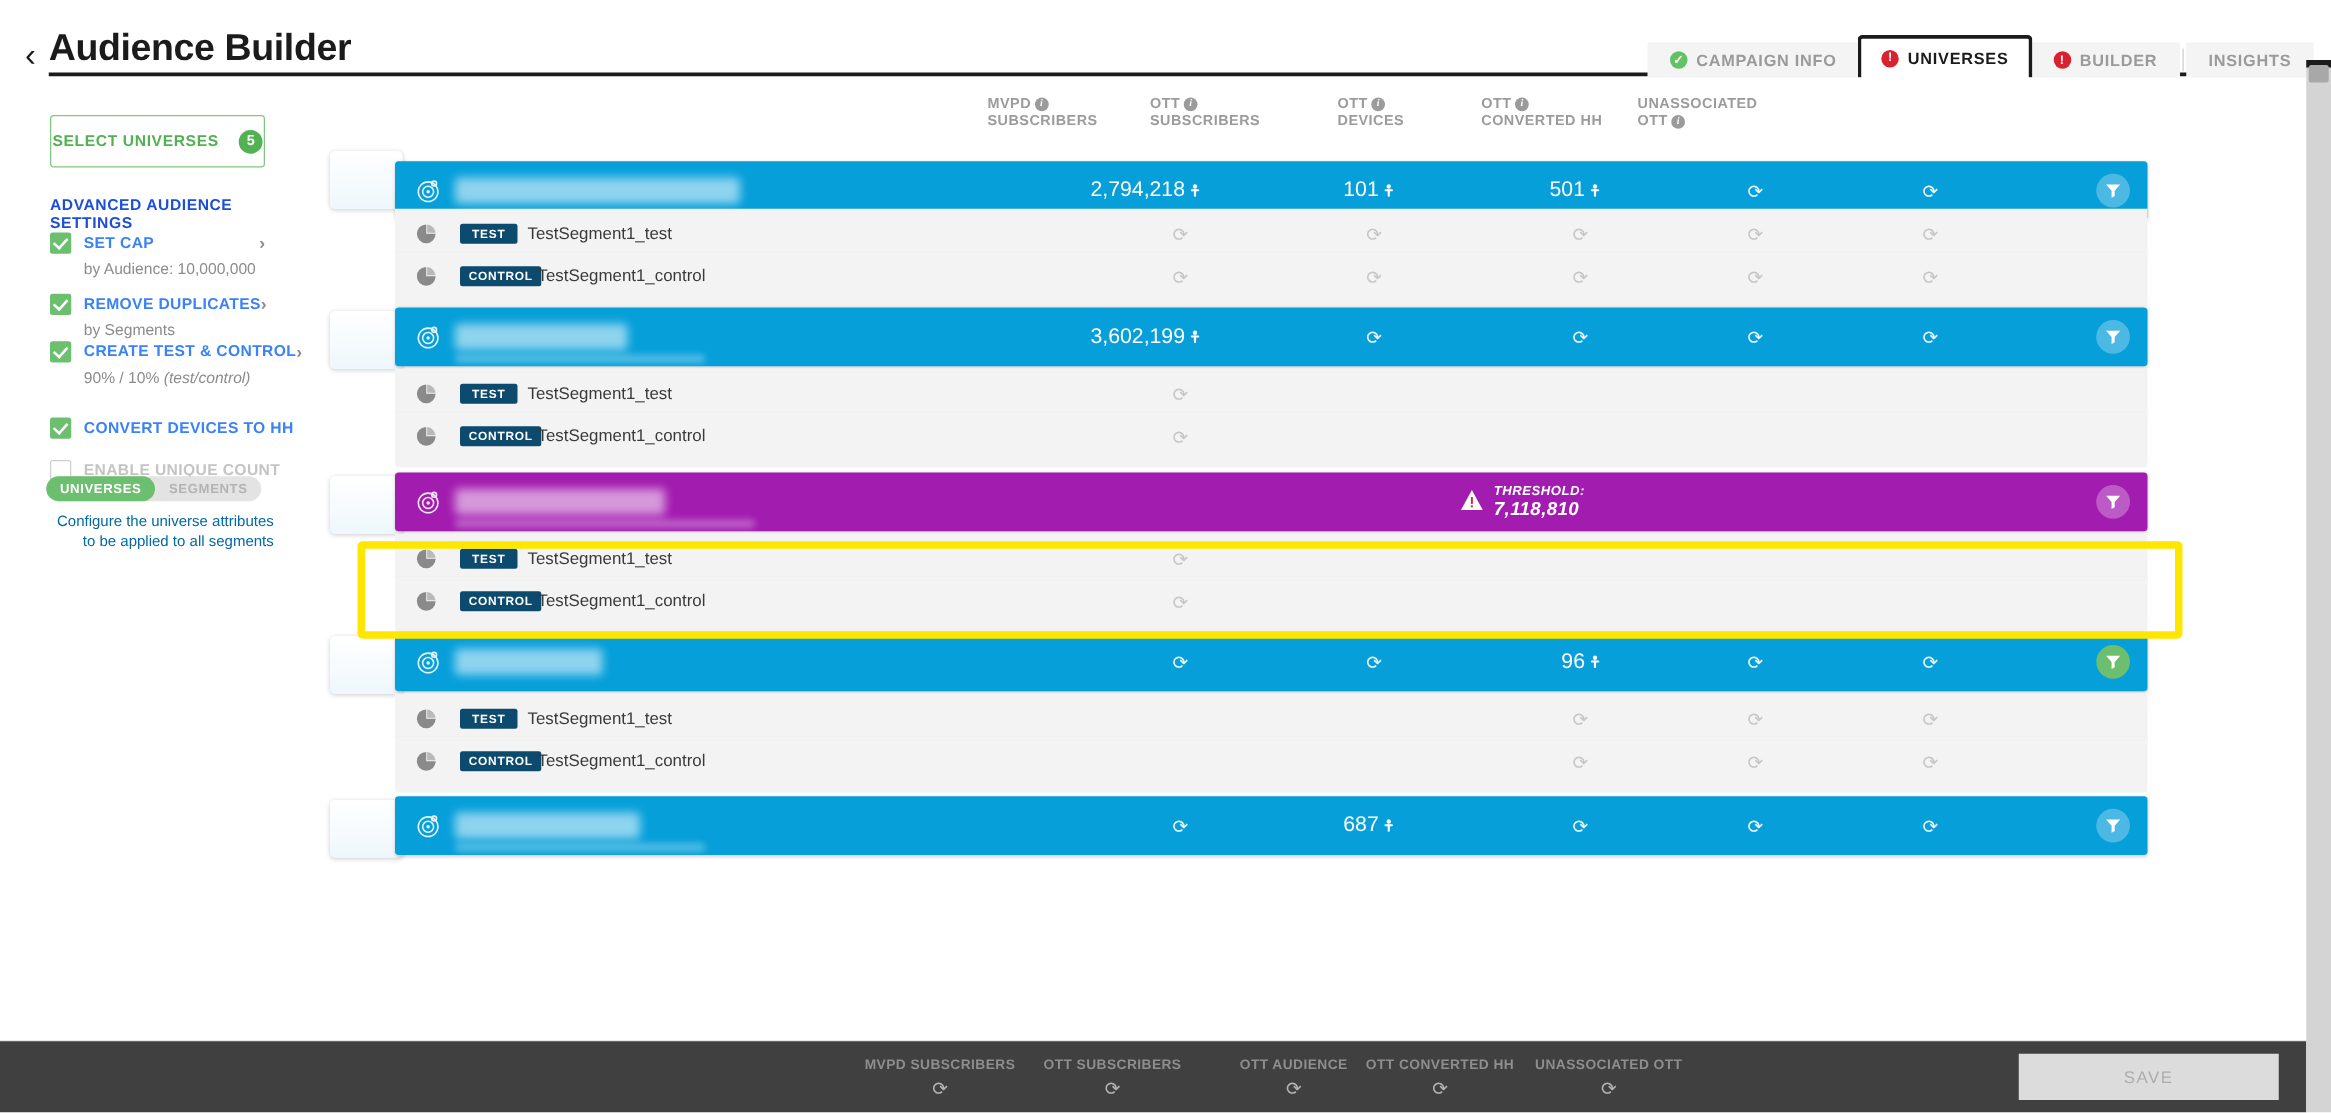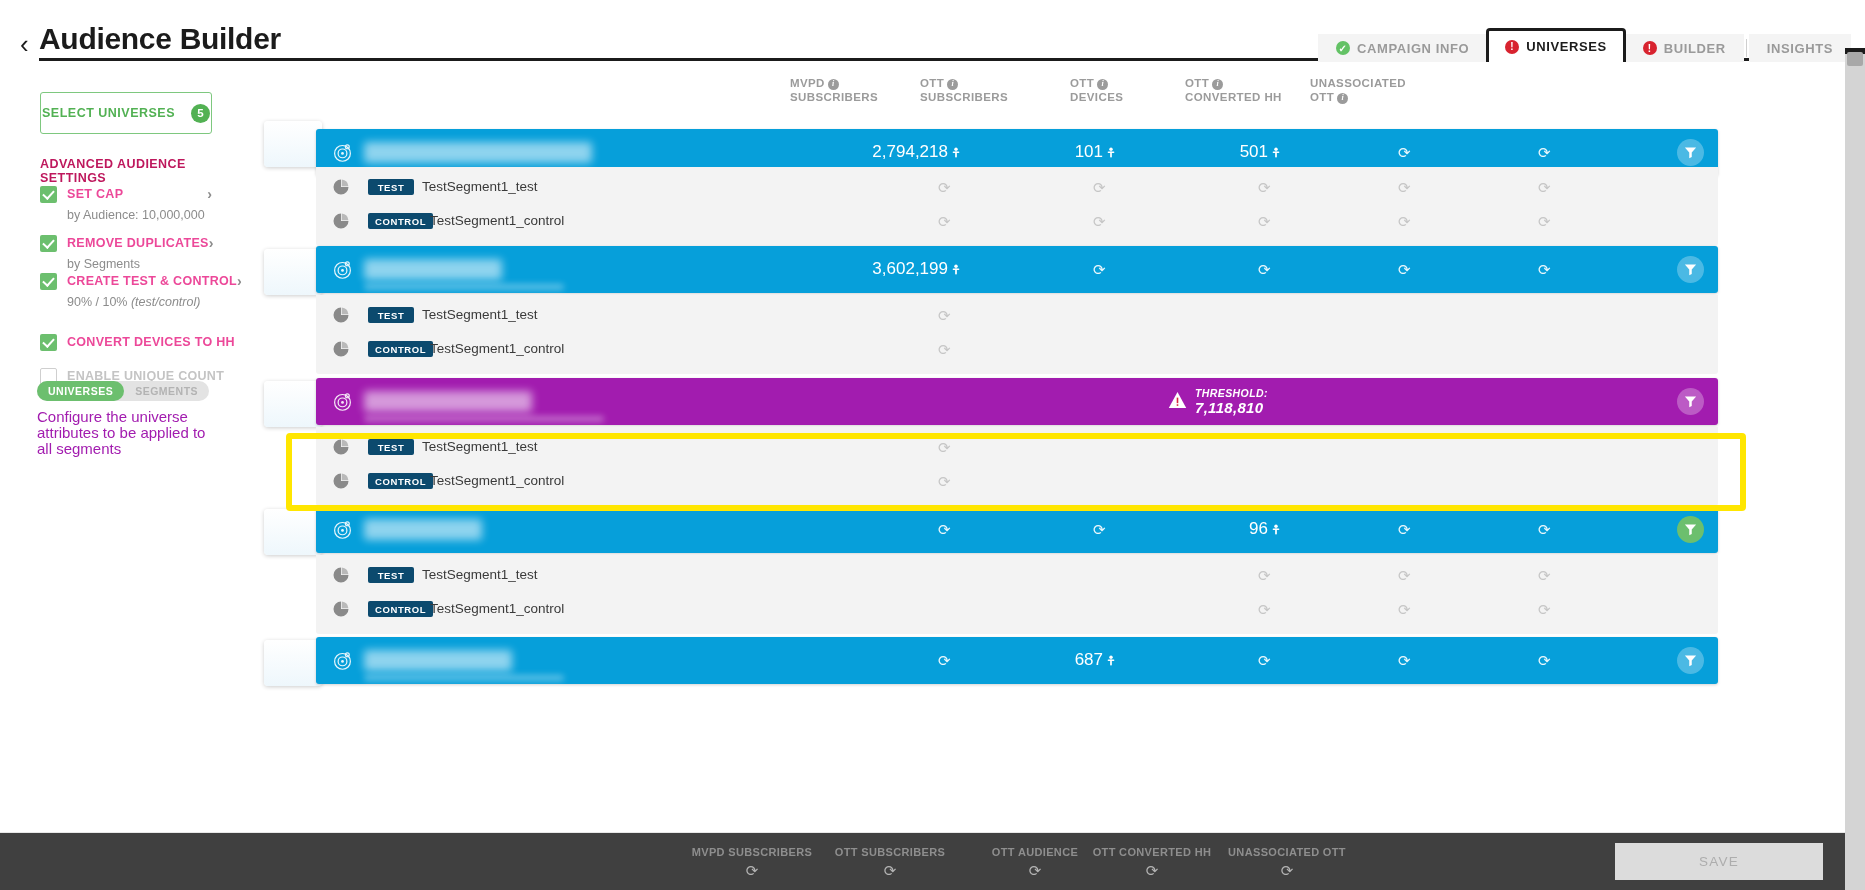--- a/index.html
+++ b/index.html
@@ -54,56 +54,56 @@
     display:flex; align-items:center; justify-content:center; gap:16px;
     cursor:pointer;
   }
   .select-universes .lbl { font-size:12.5px; font-weight:700; color:#52b153; letter-spacing:0.5px; }
   .count-badge {
     width:19px; height:19px; border-radius:50%; background:#52b153; color:#fff;
     font-size:11.5px; font-weight:700; display:flex; align-items:center; justify-content:center;
   }
   .adv-head {
     position:absolute; left:40px; top:87px;
-    font-size:12.5px; font-weight:700; color:#be185d; letter-spacing:0.45px;
+    font-size:12.5px; font-weight:700; color:#1d4ed8; letter-spacing:0.45px;
   }
   .setting { position:absolute; left:40px; width:172px; }
   .setting-row { display:flex; align-items:center; height:22px; cursor:pointer; }
   .cbox {
     width:17px; height:17px; border-radius:2px; background:#6cbf6e;
     display:flex; align-items:center; justify-content:center; flex:0 0 auto;
   }
   .cbox::after {
     content:""; width:5px; height:9px; border:solid #fff; border-width:0 2.2px 2.2px 0;
     transform:rotate(42deg); margin-top:-2px;
   }
   .cbox.off { background:#fff; border:1.6px solid #cfcfcf; }
   .cbox.off::after { display:none; }
   .setting-label {
-    margin-left:10px; font-size:12.5px; font-weight:700; color:#ec4899; letter-spacing:0.3px;
+    margin-left:10px; font-size:12.5px; font-weight:700; color:#3b82f6; letter-spacing:0.3px;
     white-space:nowrap;
   }
   .setting-label.dim { color:#c4c4c4; }
   .chev-r { margin-left:auto; font-size:14px; color:#8c8c8c; font-weight:700; }
   .setting-sub { margin-left:27px; margin-top:3px; font-size:12.5px; color:#8c8c8c; white-space:nowrap; }
   .setting-sub i { font-style:italic; }
 
   .seg-toggle {
     position:absolute; left:37px; top:311px; height:20px;
     background:#e3e3e3; border-radius:10px; display:flex; align-items:center; cursor:pointer;
   }
   .seg-toggle .pill {
     height:20px; border-radius:10px; display:flex; align-items:center; padding:0 11px;
     font-size:10.5px; font-weight:700; letter-spacing:0.5px;
   }
   .seg-toggle .pill.on  { background:#6cbf6e; color:#fff; }
   .seg-toggle .pill.off { color:#b3b3b3; }
   .sidebar-desc {
     position:absolute; left:37px; top:339px; width:182px;
-    font-size:15px; color:#a21caf; line-height:16px;
+    font-size:12px; color:#0369a1; line-height:16px;text-align:right;
   }
 
   
   .col-head { position:absolute; top:76px; font-size:11.5px; font-weight:700; color:#9b9b9b;
               letter-spacing:0.4px; line-height:14px; text-align:left; }
   .info-dot {
     display:inline-flex; width:11px; height:11px; border-radius:50%; background:#9b9b9b;
     color:#fff; font-size:8px; font-weight:700; align-items:center; justify-content:center;
     vertical-align:1px; margin-left:3px; font-style:italic; font-family:"Liberation Serif",serif;
   }

